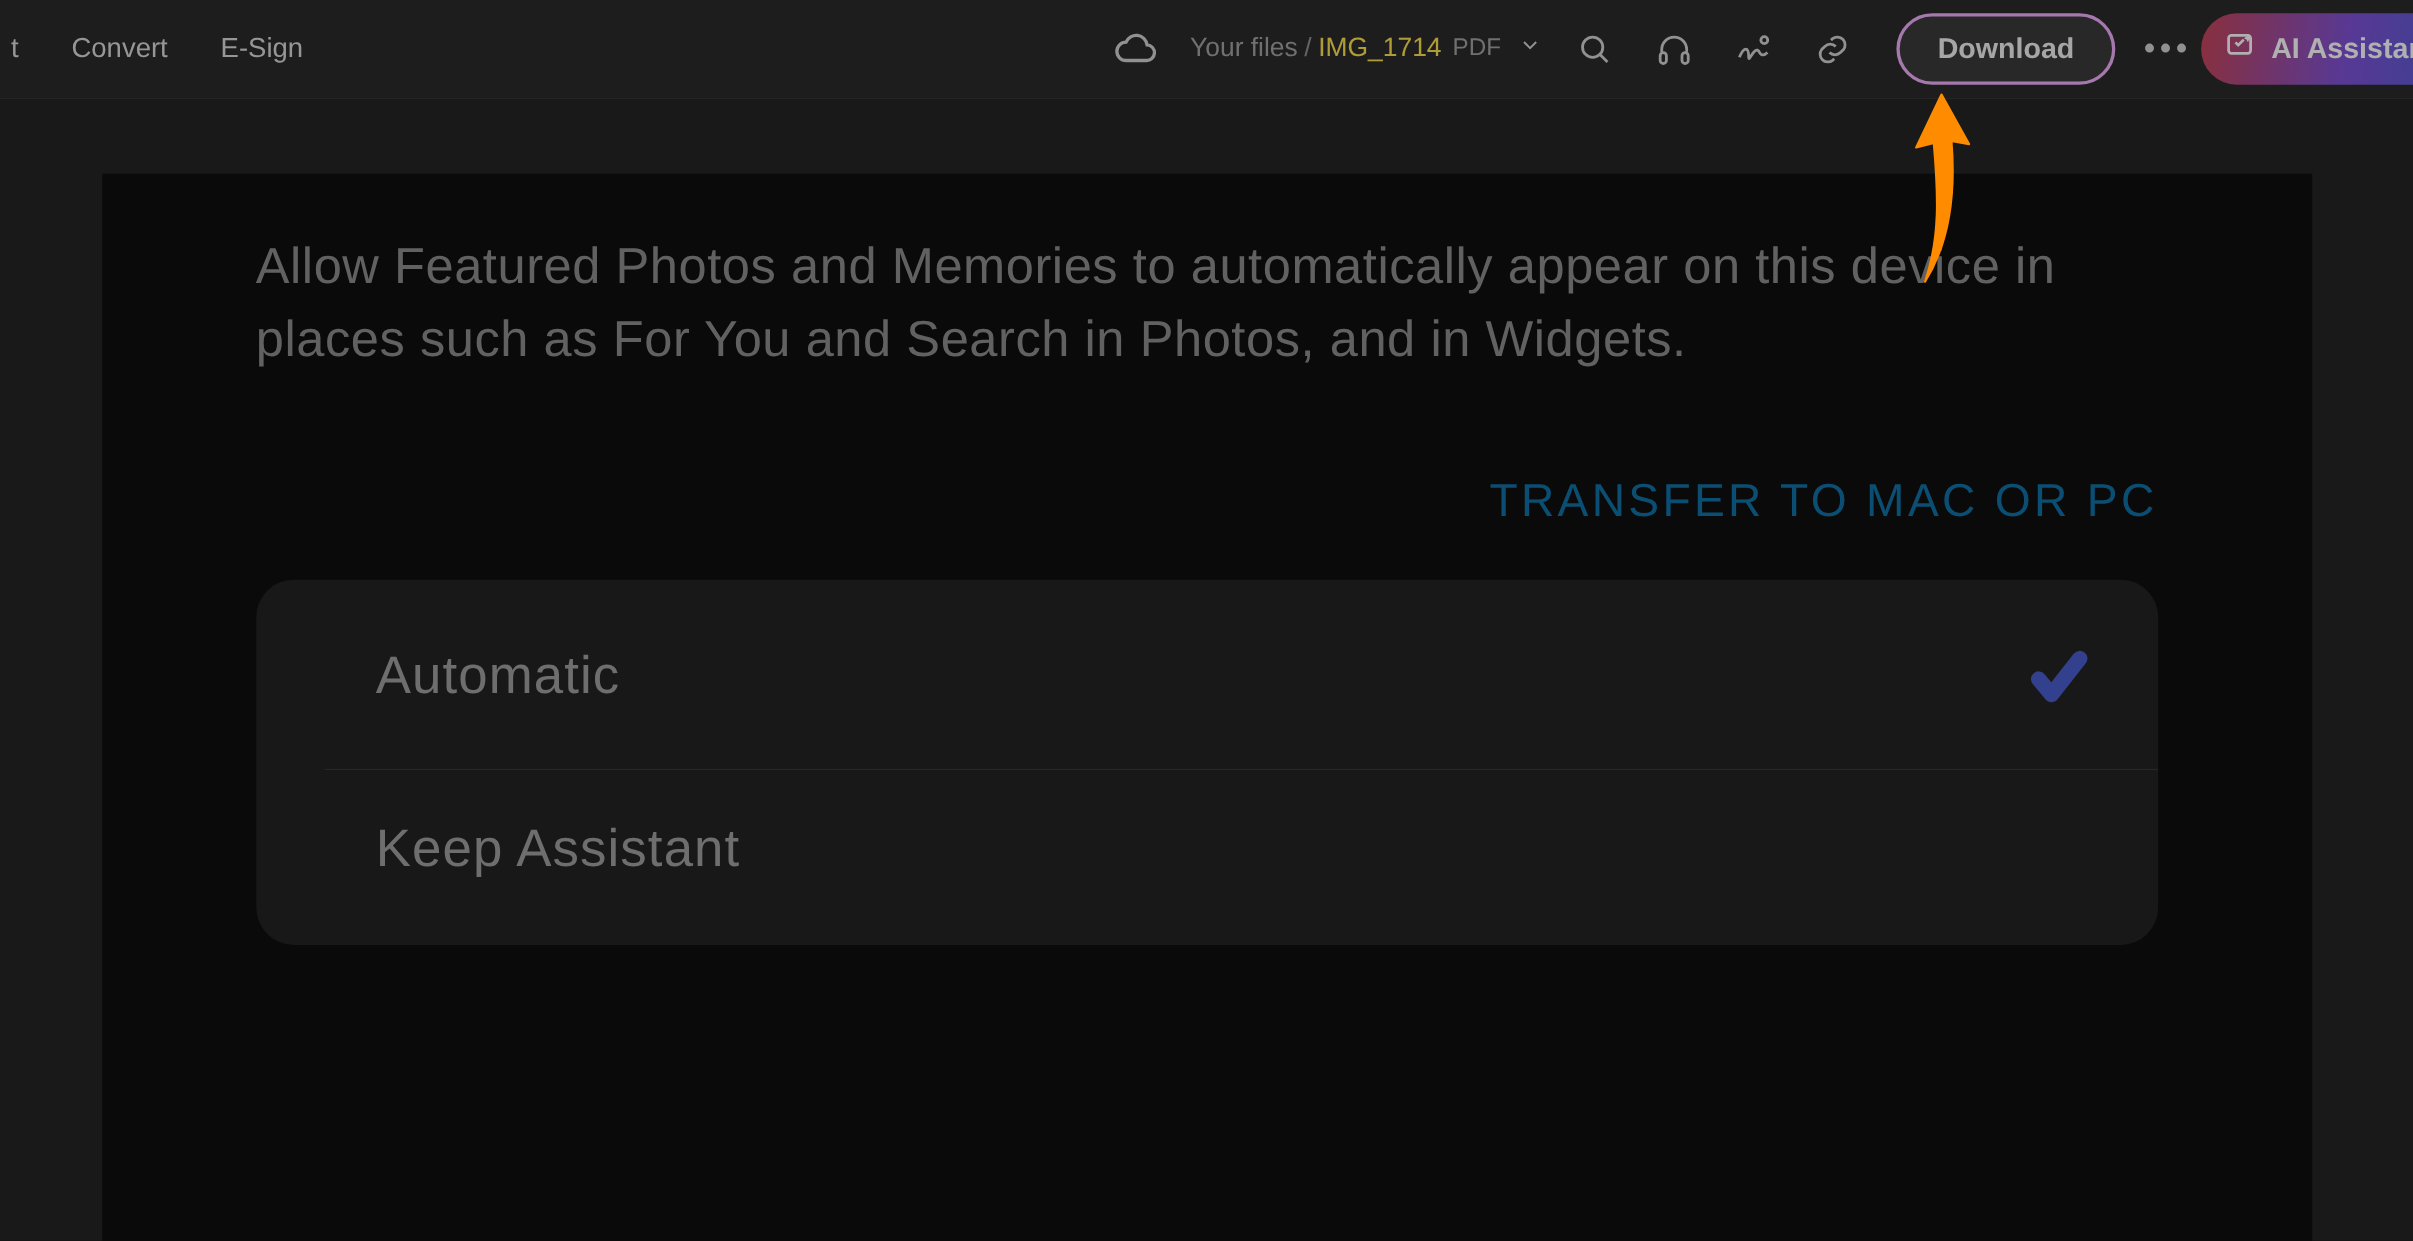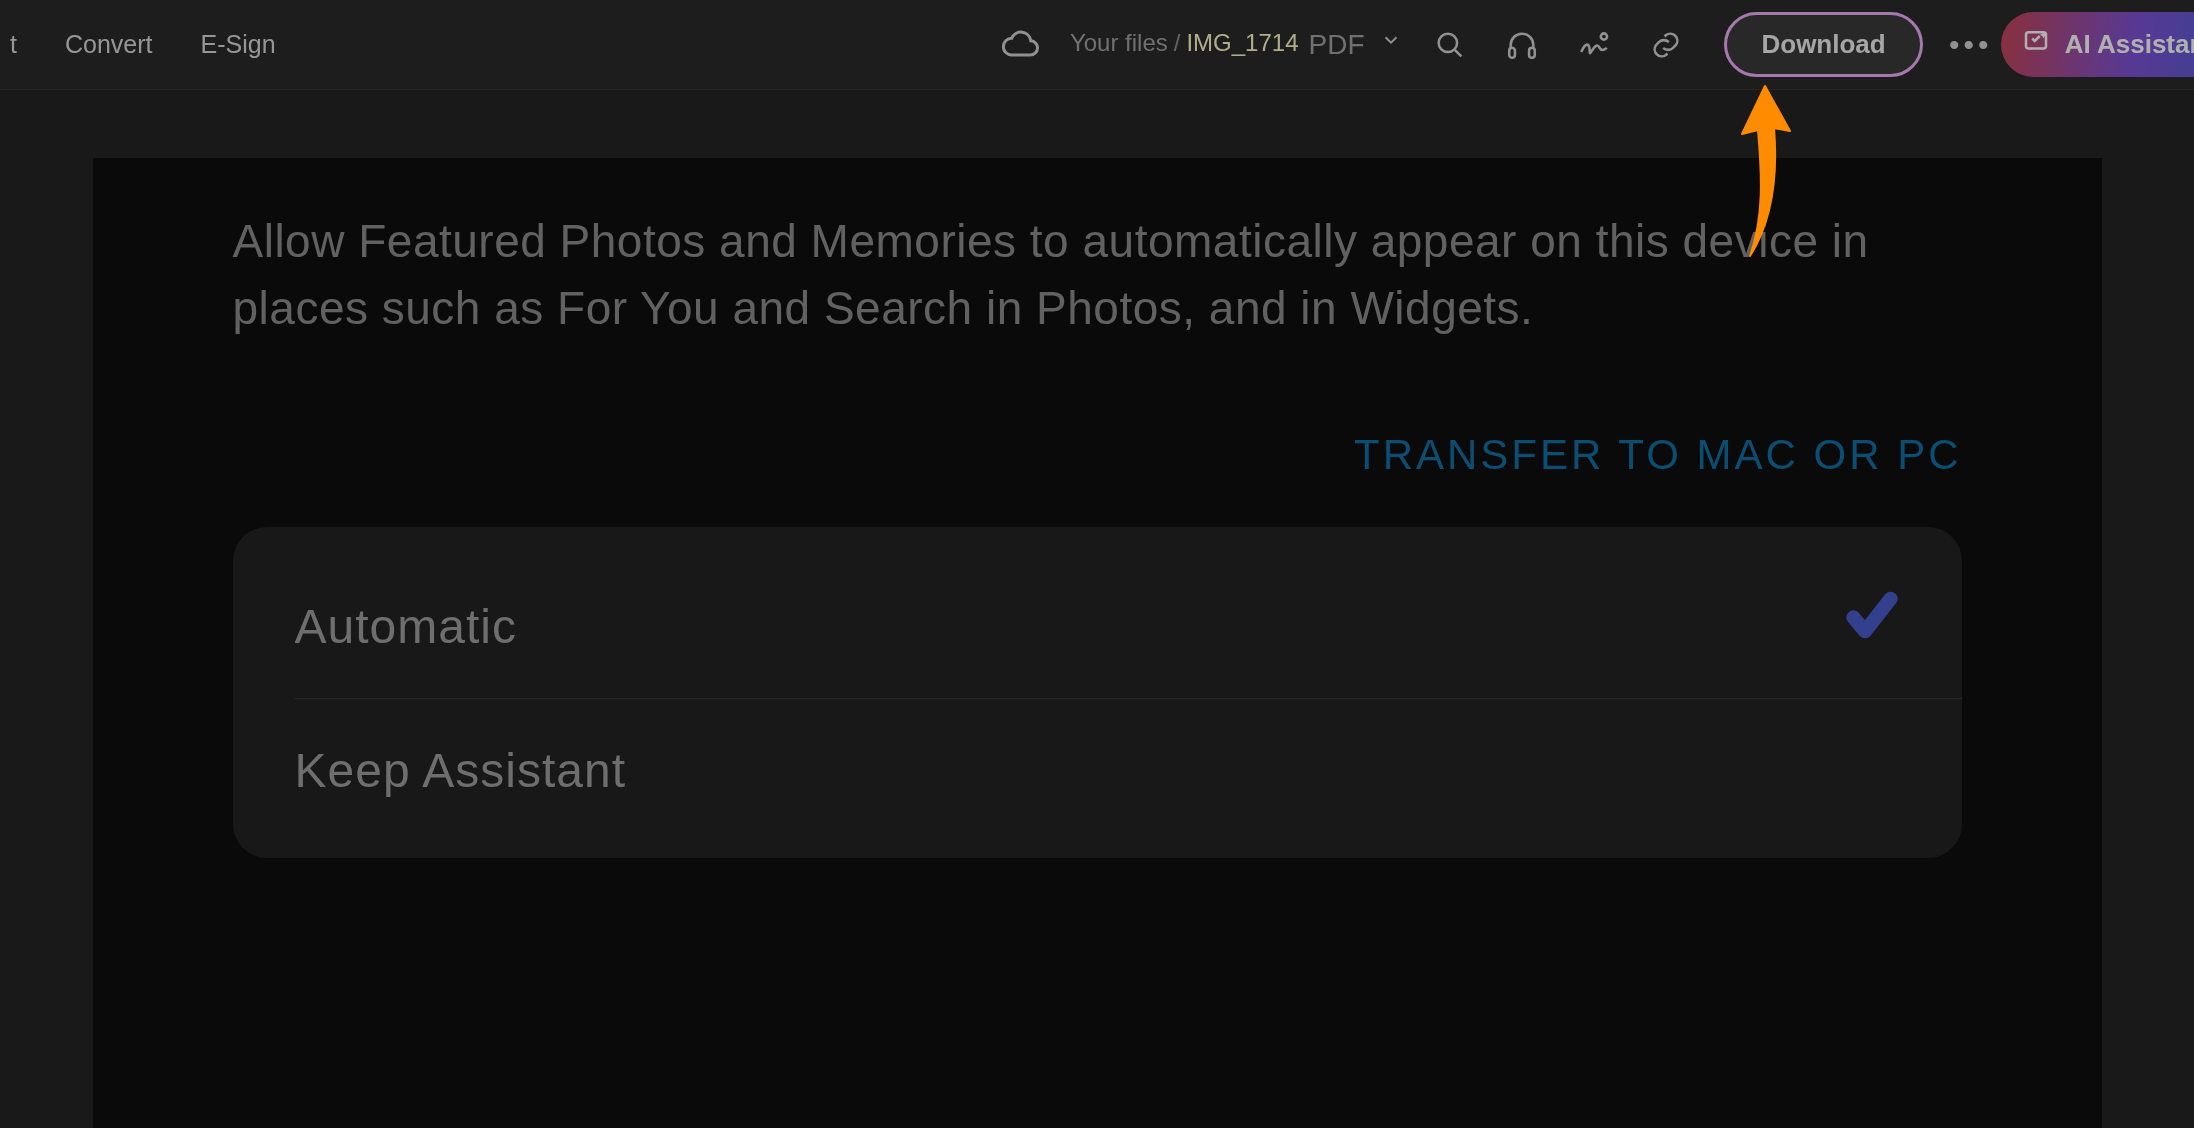--- a/index.html
+++ b/index.html
@@ -37,22 +37,22 @@
   .spacer { flex:1; }
   .crumb {
     display:flex;
     align-items:flex-start;
     gap:6px;
     font-size:24px;
     margin-left:16px;
   }
   .crumb .sep { color:#8b8b8b; }
   .crumb .muted { color:#9d9d9d; }
-  .crumb .fname { color:#fef9c3; font-weight:500; }
-  .crumb .ext { color:#9d9d9d; font-size:28px; margin-left:4px;}
+  .crumb .fname { color:#fde047; font-weight:500; }
+  .crumb .ext { color:#9d9d9d; font-size:22px; margin-left:4px;}
   .iconbtn {
     width:48px; height:48px;
     display:flex; align-items:center; justify-content:center;
     margin-left:24px;
     color:#cfcfcf;
     cursor:pointer;
   }
   .iconbtn svg { width:34px; height:34px; stroke:#cfcfcf; fill:none; stroke-width:1.8; }
   .download-btn {
     margin-left:34px;
@@ -123,26 +123,27 @@
     margin-bottom:48px;
     text-align:right;
   }
   .card {
     background:#161617;
     border-radius:34px;
     padding: 16px 0;
   }
   .row {
     display:flex;
-    align-items:flex-end;
+    align-items:flex-start;
     justify-content:space-between;
     padding: 44px 62px;
     font-size:48px;
     color:#9a9a9a;
     cursor:pointer;
+    margin-left:47px;
   }
   .rowlabel { font-weight:500; letter-spacing:1px;}
   .divider {
     height:1px;
     margin-left:62px;
     background:#2e2e2e;
   }
   .check svg { width:56px; height:56px; stroke:#3f54c9; stroke-width:6; fill:none; stroke-linecap:round; stroke-linejoin:round; }
 
   

